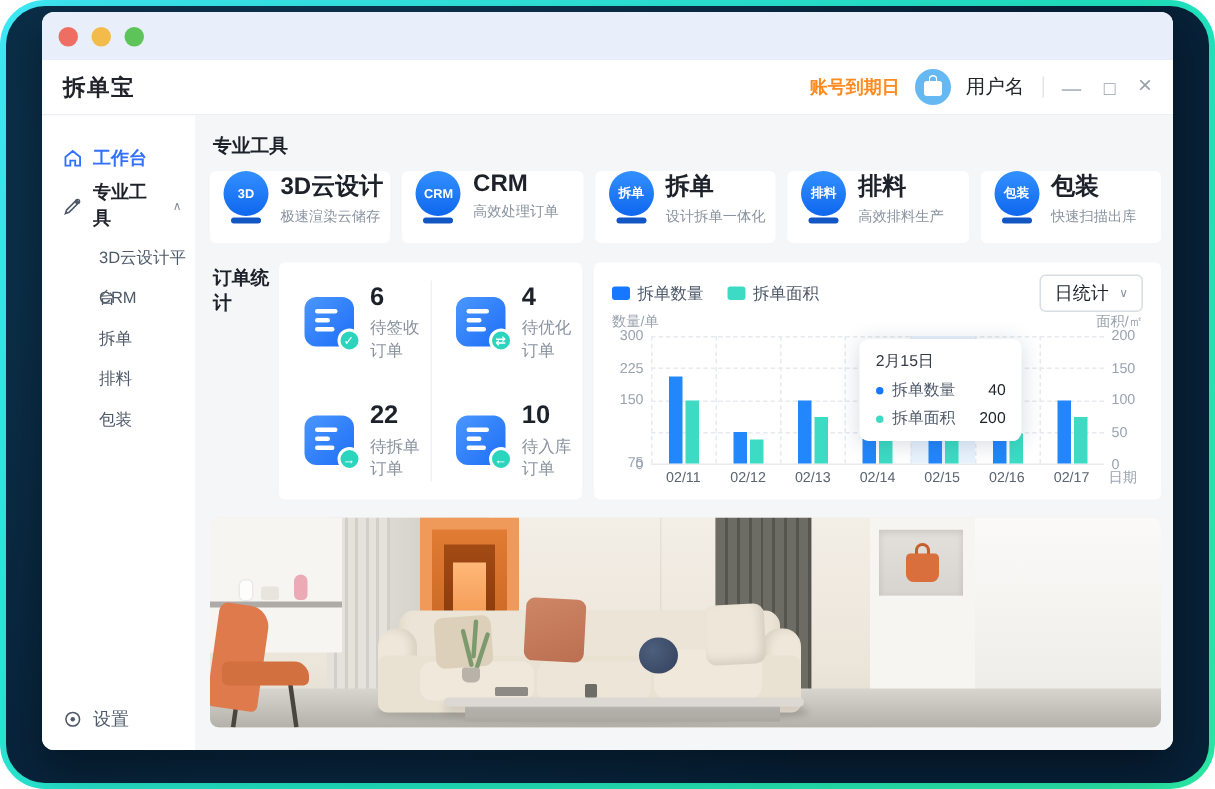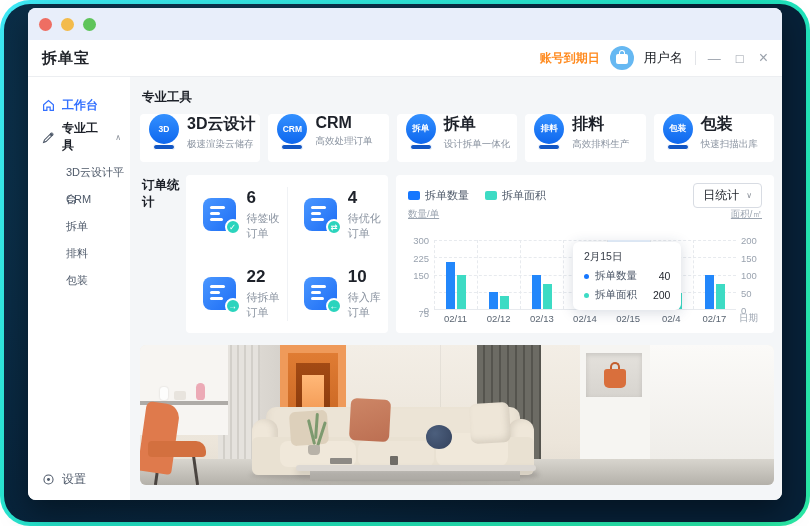--- a/index.html
+++ b/index.html
@@ -94,21 +94,21 @@
                 display:flex; flex-direction:column; }
   .chart-top { display:flex; align-items:center; height:26px; }
   .legend { display:flex; gap:16px; font-size:11px; color:#4e5969; align-items:center; }
   .leg-item { display:flex; align-items:center; }
   .sw { width:12px; height:9px; border-radius:2px; margin-right:5px; }
   .period-btn { margin-left:auto; border:1px solid #d8dce3; border-radius:4px; height:25px;
                 padding:0 9px; display:flex; align-items:center; gap:7px; font-size:12px;
                 color:#1d2129; background:#fff; }
   .period-btn .dd { font-size:8px; color:#8a9099; }
   .axis-top { display:flex; justify-content:space-between; font-size:9.5px; color:#9aa3af;
-              margin-bottom:19px;text-decoration:underline; }
+              margin-bottom:3px; }
   .chart-mid { display:flex; flex:1; min-height:0; }
   .ticks { width:26px; position:relative; font-size:9.5px; color:#9aa3af; flex-shrink:0; }
   .ticks div { position:absolute; transform:translateY(-50%); }
   .ticks.l div { right:5px; } .ticks.r div { left:5px; }
   .plot { flex:1; position:relative; border-bottom:1px solid #e7eaee; display:flex; }
   .gh { position:absolute; left:0; right:0; border-top:1px dashed #e7eaee; }
   .slot { flex:1; position:relative; border-left:1px dashed #e7eaee; }
   .slot:last-child { border-right:1px dashed #e7eaee; }
   .slot.hl { background:#e9f3fe; }
   .bars { position:absolute; bottom:0; left:50%; transform:translateX(-50%); display:flex;
@@ -460,21 +460,21 @@
                 </div>
             </div>
             <div class="chart-bottom">
               <div class="cb-sp"></div>
               <div class="x-labels">
                   <div>02/11</div>
                   <div>02/12</div>
                   <div>02/13</div>
                   <div>02/14</div>
                   <div>02/15</div>
-                  <div>02/4</div>
+                  <div>02/16</div>
                   <div>02/17</div>
                 </div>
               <div class="xlab">日期</div>
             </div>
           </div>
         </div>
       </div>
 
       <div class="photo">
         <div class="ph-wall-right"></div>

